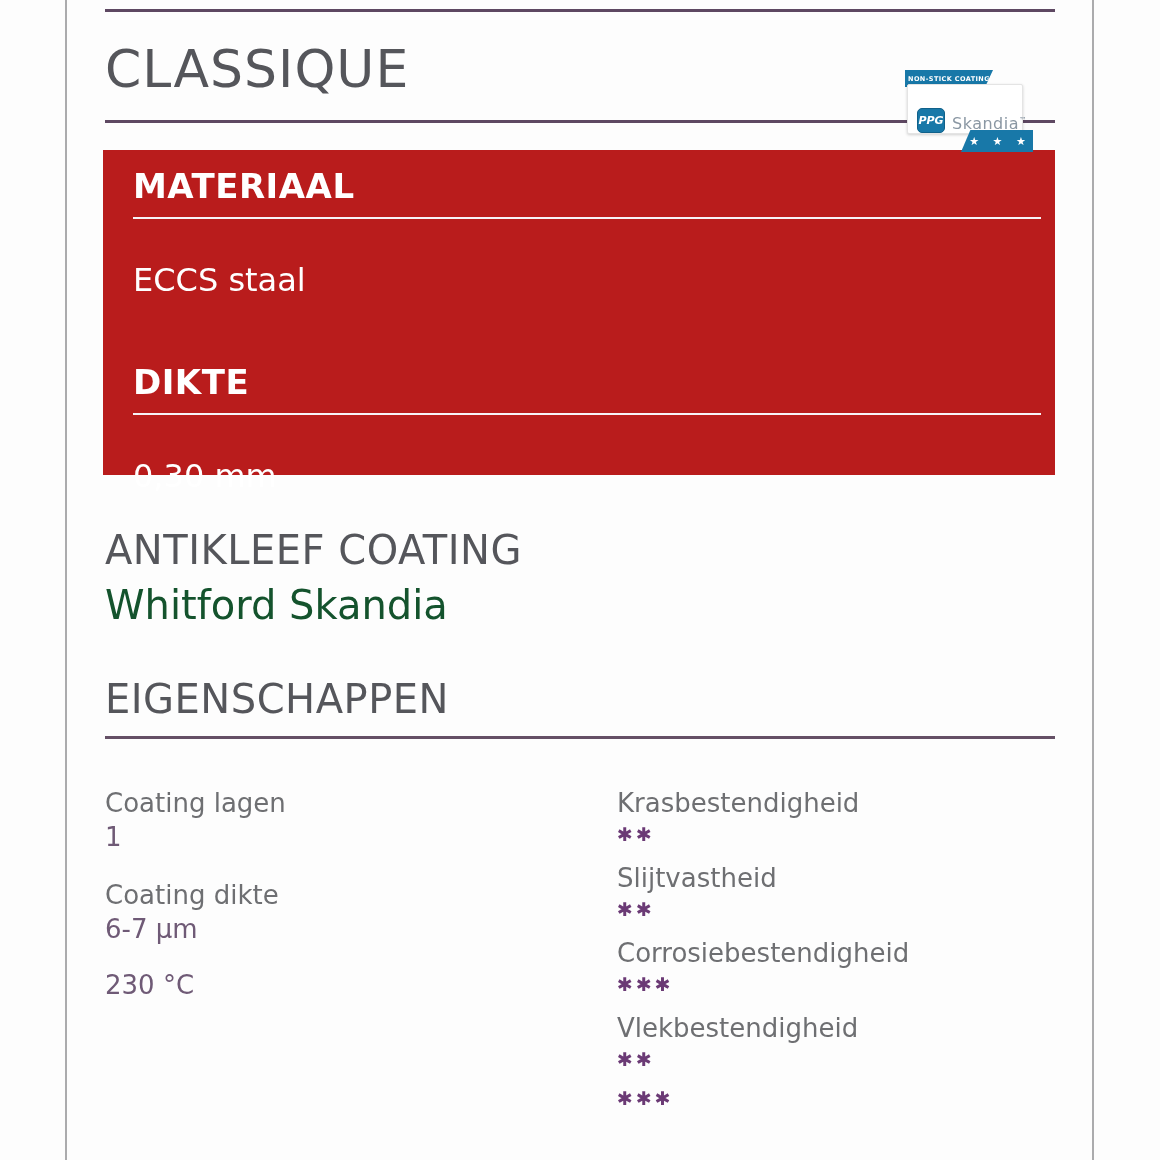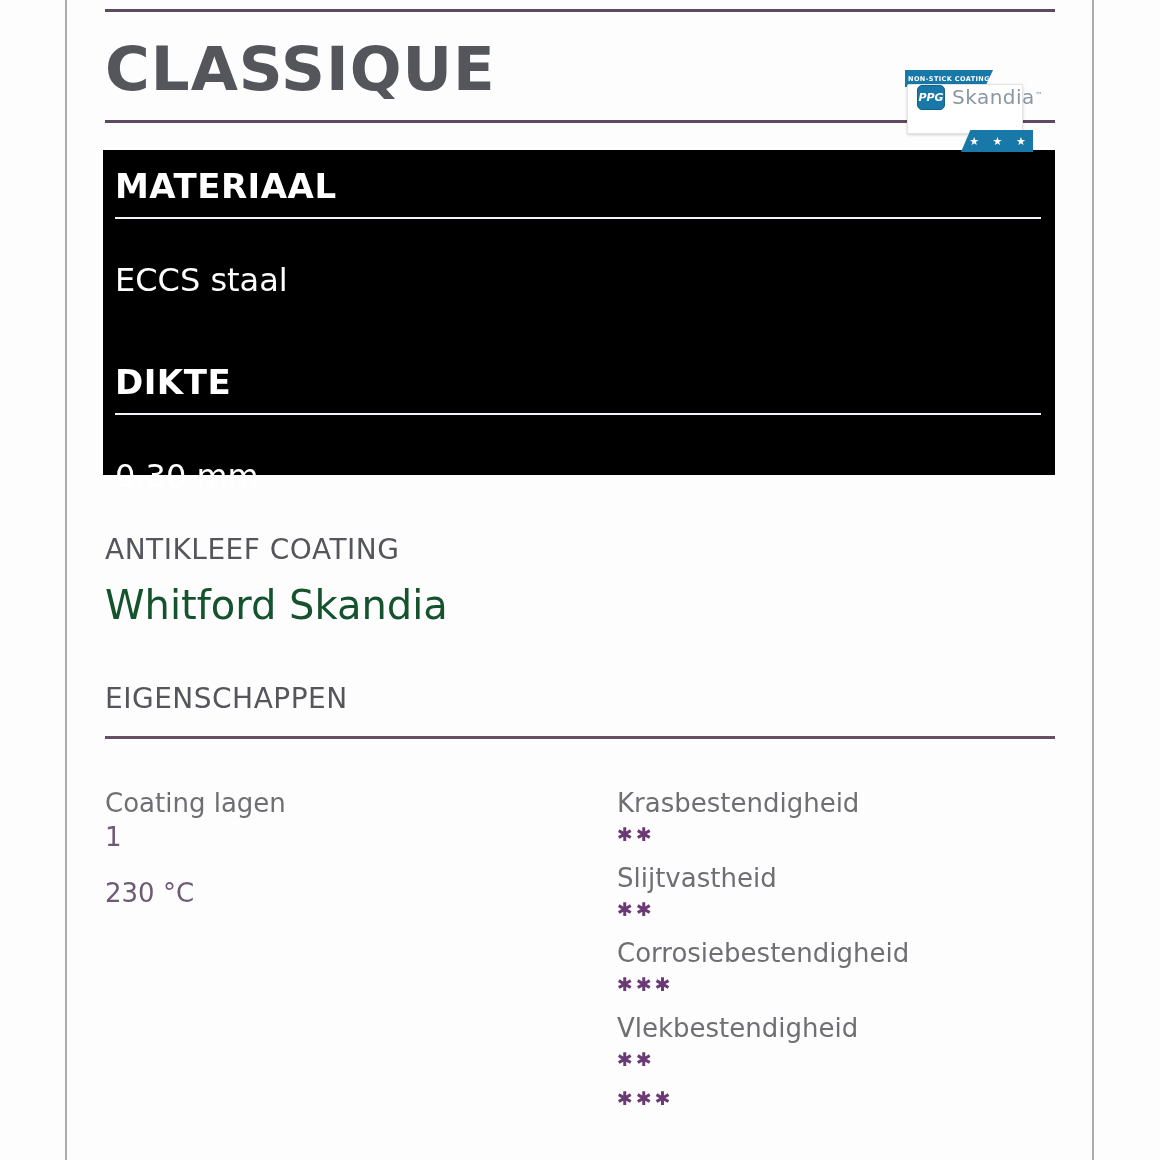--- a/index.html
+++ b/index.html
@@ -13,77 +13,77 @@
 
   .page { position: absolute; left: 105px; top: 0; width: 950px; }
 
   .rule { height: 3px; background: #5e4862; border: none; }
   .rule-top { margin-top: 9px; }
   .rule-under-title { margin-top: 24px; }
 
   .title-row { position: relative; }
   h1.page-title {
     margin-top: 30px;
-    font-size: 61px;
-    font-weight: 700;
+    font-size: 52px;
+    font-weight: 400;
     letter-spacing: 1px;
     color: #55565b;
     line-height: 54px;
   }
 
   
   .badge { position: absolute; top: 28px; right: 22px; width: 132px; height: 82px; }
   .badge-ribbon-top {
     position: absolute; top: 0; left: 4px; width: 88px; height: 17px;
     background: #1878a8;
     clip-path: polygon(0 0, 100% 0, 91% 100%, 0 100%);
     color: #ffffff; font-size: 6.5px; font-weight: bold; letter-spacing: .4px;
     display: flex; align-items: center; justify-content: center;
     text-transform: uppercase; white-space: nowrap; overflow: hidden;
   }
   .badge-card {
     position: absolute; top: 14px; left: 6px; width: 116px; height: 50px;
     background: #ffffff; border: 1px solid #e4e4e4; border-radius: 2px;
     box-shadow: 0 1px 3px rgba(0,0,0,.18);
-    display: flex; align-items: flex-start; gap: 7px; padding-left: 9px;
+    display: flex; align-items: flex-end; gap: 7px; padding-left: 9px;
   }
   .ppg-mark {
     width: 28px; height: 25px; background: #1878a8; border-radius: 5px;
     color: #ffffff; font-size: 11px; font-weight: bold; font-style: italic;
     display: flex; align-items: center; justify-content: center; flex: 0 0 auto;
     border: 1px solid #11618a;
   }
-  .badge-name { color: #8a97a3; font-size: 20px; letter-spacing: .5px; }
+  .badge-name { color: #8a97a3; font-size: 16px; letter-spacing: .5px; }
   .badge-tm { color: #8a97a3; font-size: 8px; vertical-align: super; }
   .badge-ribbon-stars {
     position: absolute; bottom: 0; right: 0; width: 72px; height: 22px;
     background: #1878a8;
     clip-path: polygon(13% 0, 100% 0, 100% 100%, 0 100%);
     color: #ffffff; font-size: 11px; letter-spacing: 5px;
     display: flex; align-items: center; justify-content: center;
     padding-left: 6px;
   }
 
   
   .spec-box {
     margin-top: 27px; margin-left: -2px;
     width: 952px; height: 325px;
-    background: #000000;
+    background: #b91c1c;
     color: #ffffff;
-    padding: 13px 14px 0 12px;
+    padding: 13px 14px 0 30px;
   }
   .spec-label { font-size: 34px; font-weight: bold; letter-spacing: .5px; line-height: 46px; }
   .spec-sep { height: 2px; background: #f7f2f7; border: none; margin: 8px 0 10px 0; }
   .spec-value { font-size: 32px; font-weight: 400; line-height: 42px; margin-top: 40px; }
   .spec-gap { height: 58px; }
 
   
   .coating { margin-top: 52px; }
   .section-heading {
-    font-size: 28px; font-weight: 400; letter-spacing: .5px;
+    font-size: 40px; font-weight: 400; letter-spacing: .5px;
     color: #55565b; line-height: 46px;
   }
   .coating-value {
     margin-top: 9px; font-size: 40px; font-weight: 400;
     color: #14532d; line-height: 46px;
   }
 
   
   .props-section { margin-top: 48px; }
   .rule-props { height: 3px; background: #655066; margin-top: 14px; }
@@ -149,20 +149,24 @@
     <div class="rule rule-props"></div>
 
     <div class="props-grid">
 
       <div class="col-left">
         <div class="prop-group">
           <div class="prop-label">Coating lagen</div>
           <div class="prop-value">1</div>
         </div>
         <div class="prop-group">
+          <div class="prop-label">Coating dikte</div>
+          <div class="prop-value">6-7 μm</div>
+        </div>
+        <div class="prop-group">
           <div class="prop-value">230 °C</div>
         </div>
       </div>
 
       <div class="col-right">
         <div class="prop-group">
           <div class="prop-label">Krasbestendigheid</div>
           <div class="prop-stars">✱✱</div>
         </div>
         <div class="prop-group">

